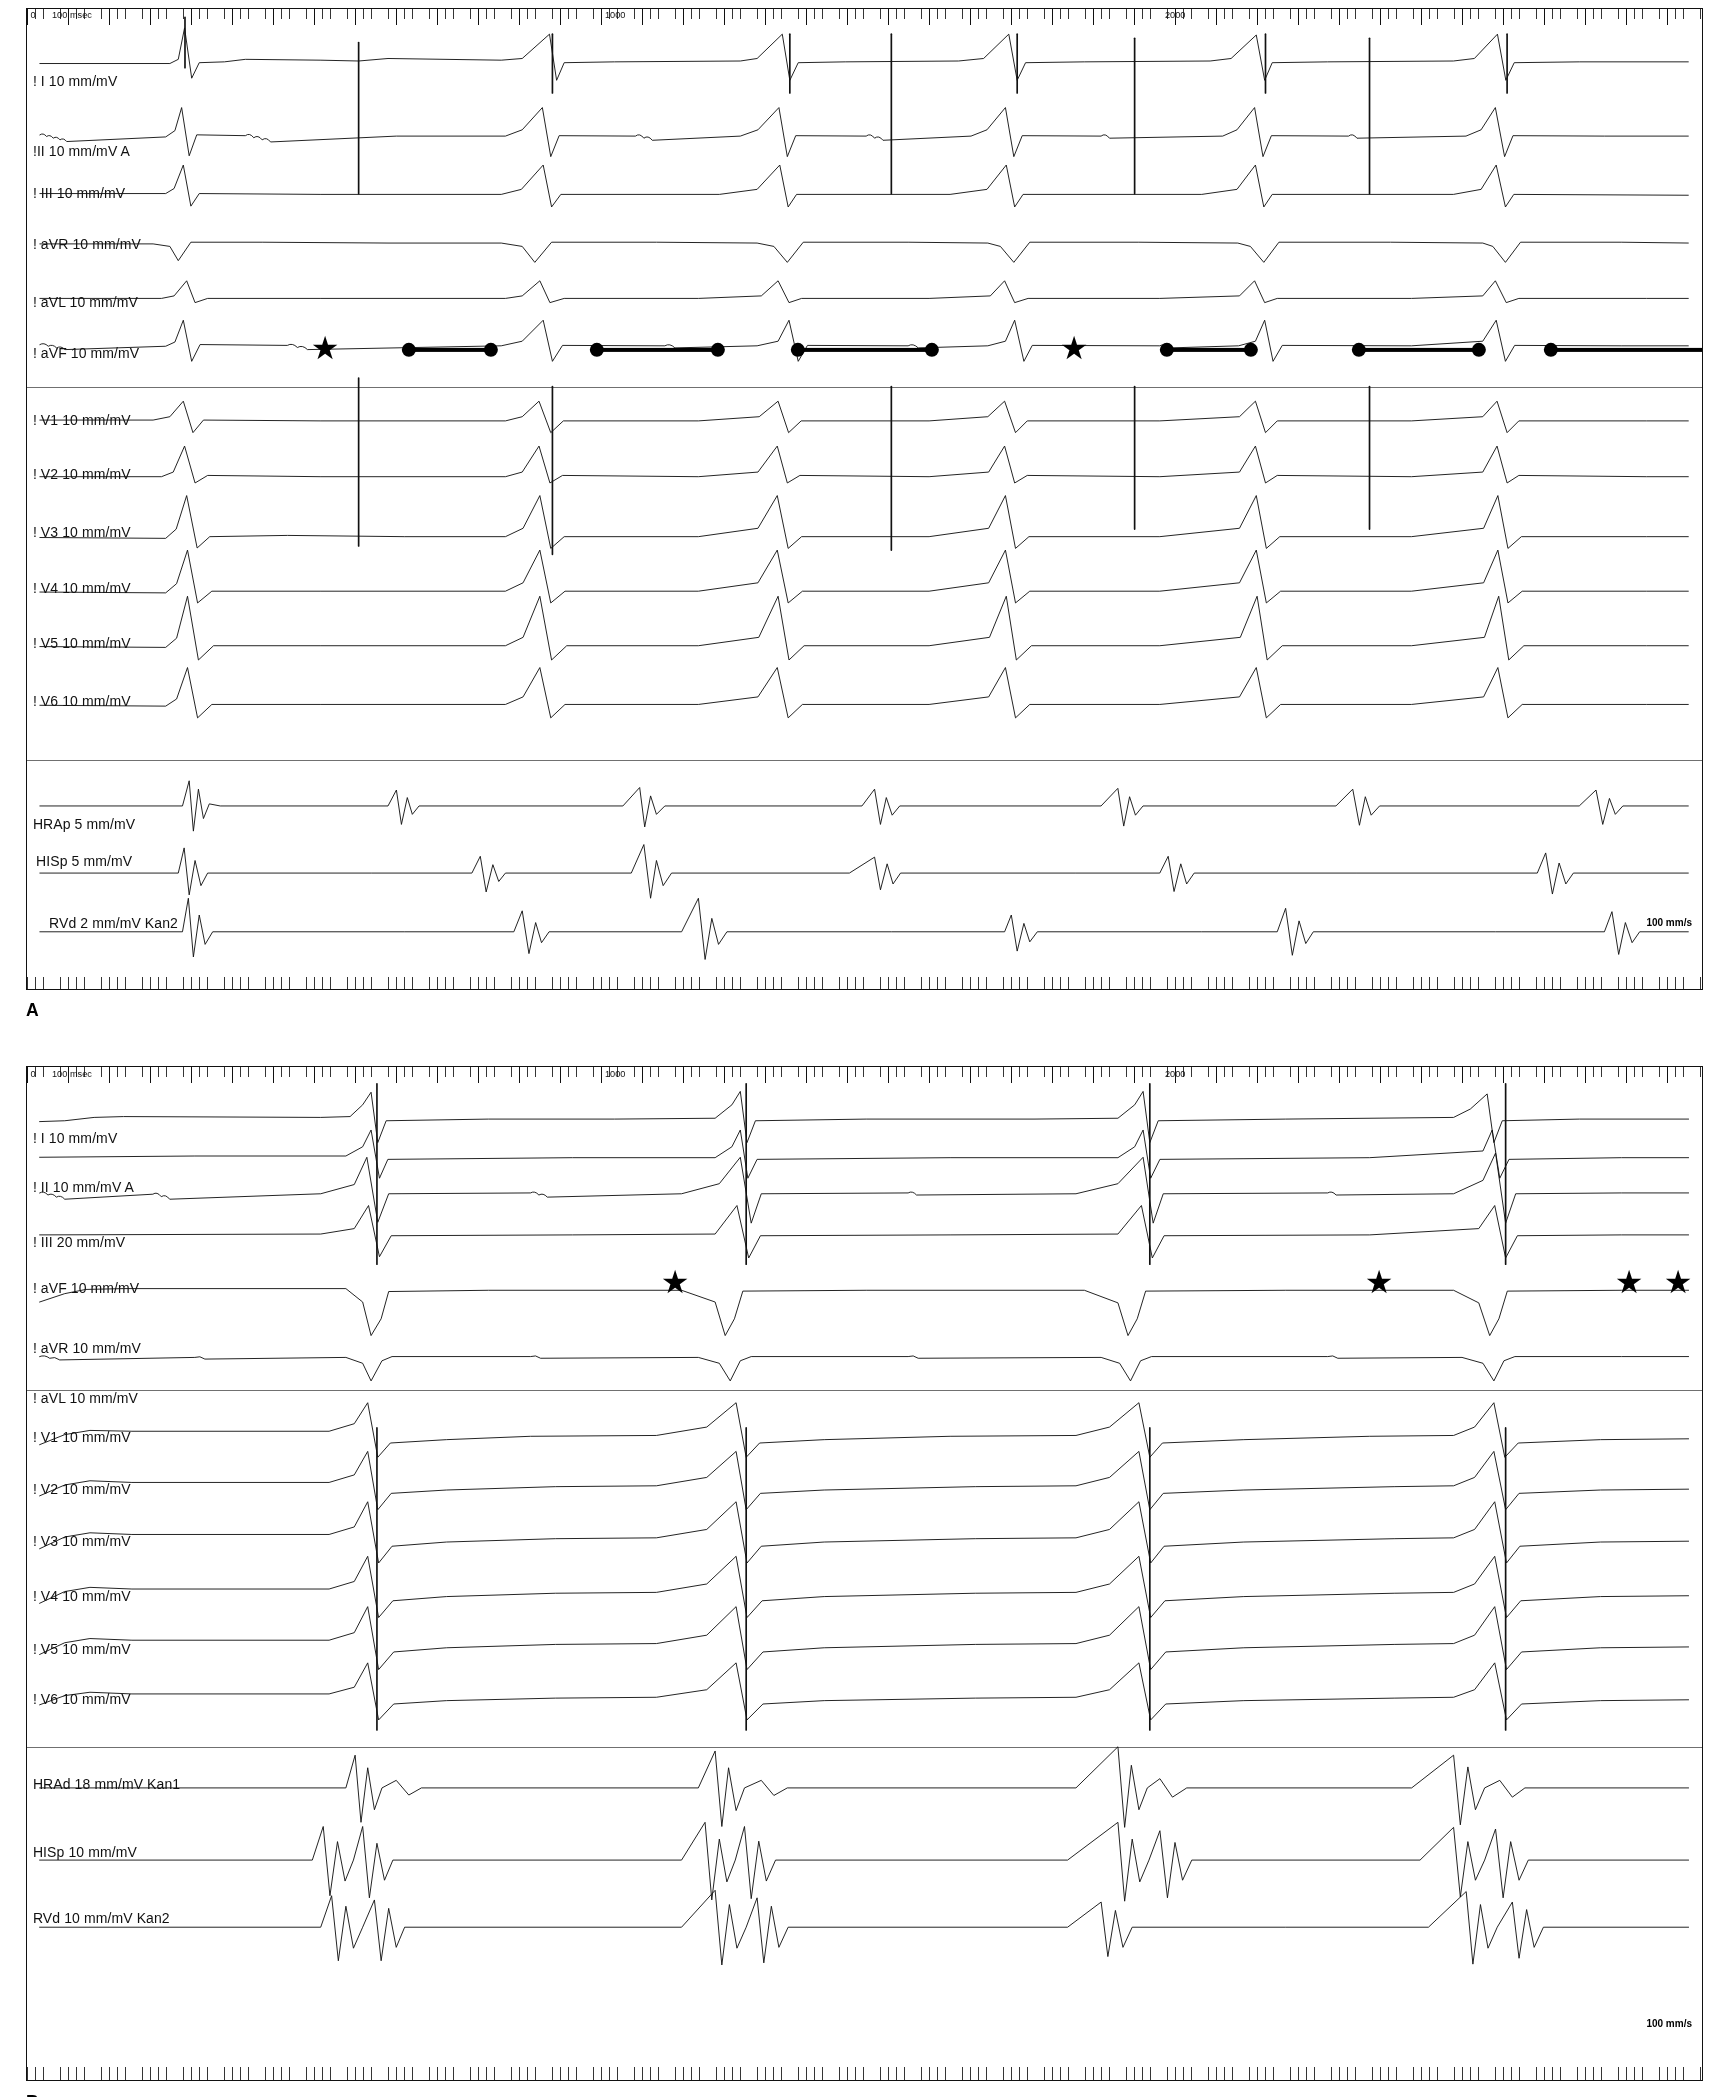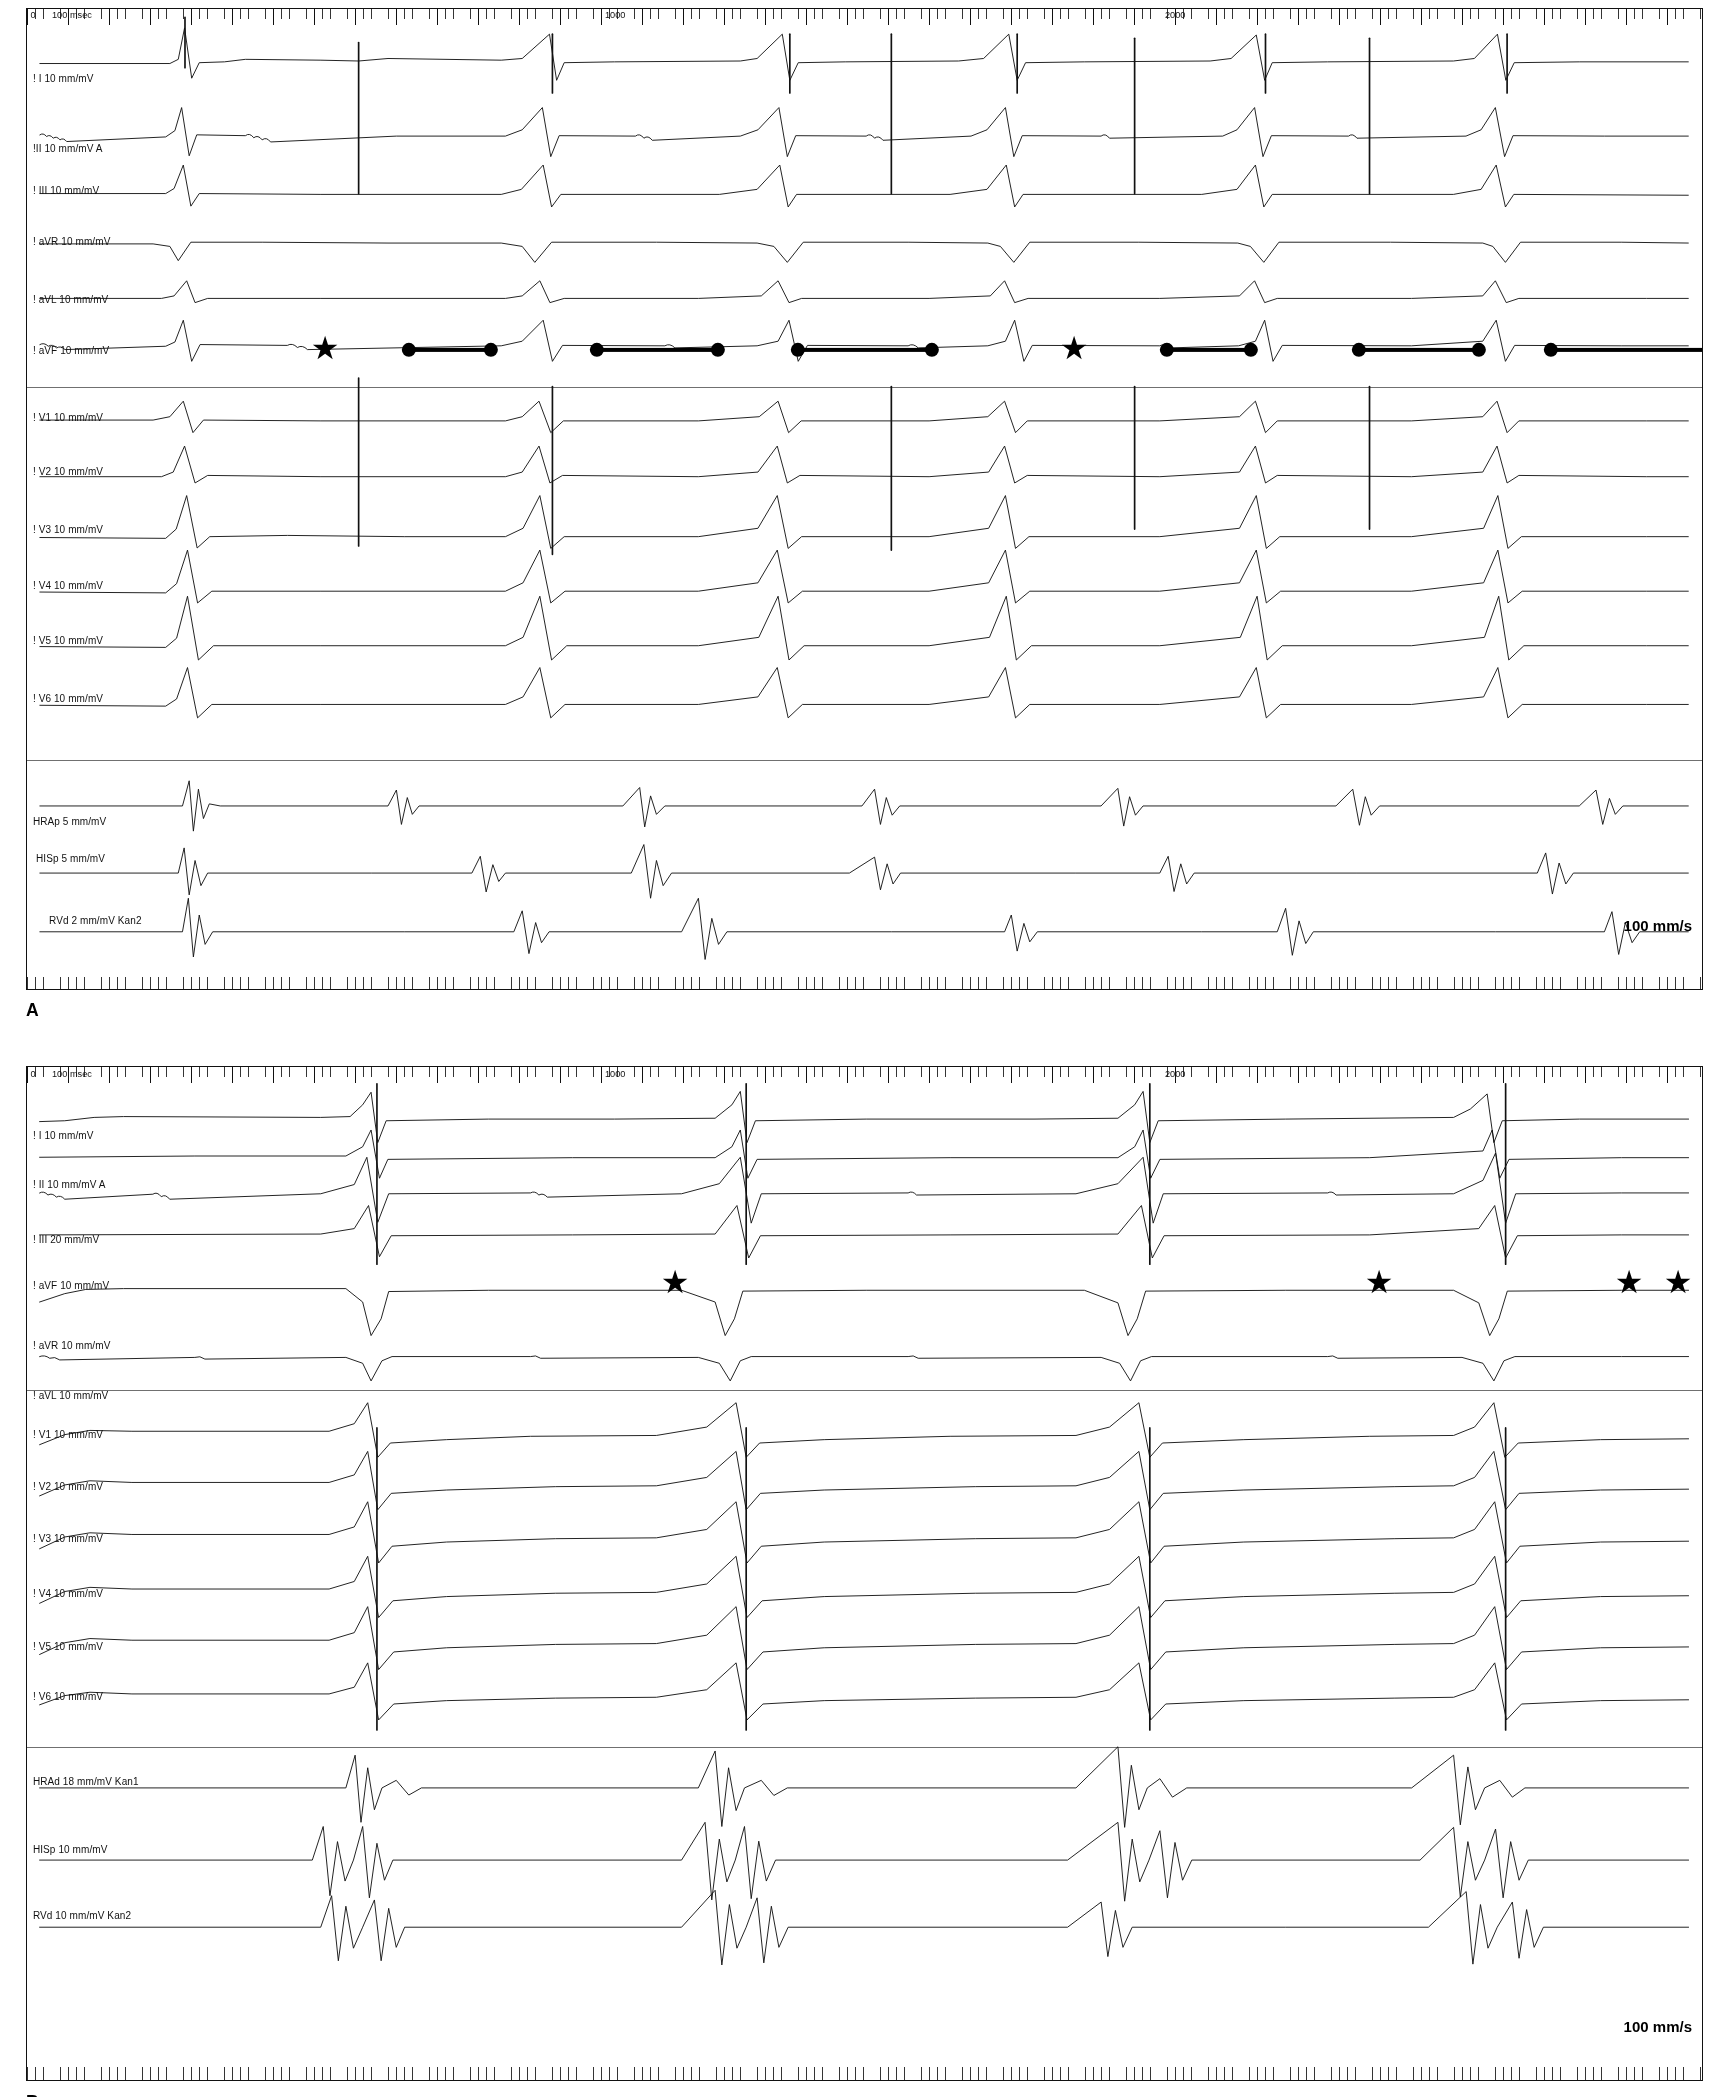--- a/index.html
+++ b/index.html
@@ -77,29 +77,29 @@
     position: absolute;
     font-size: 9.2px;
     font-family: "Liberation Sans", sans-serif;
     color: #111;
     white-space: nowrap;
   }
 
   
   .lead-label {
     position: absolute;
-    font-size: 10px;
+    font-size: 14px;
     font-family: "Liberation Sans", sans-serif;
     color: #111;
     white-space: nowrap;
     letter-spacing: 0.1px;
   }
   .speed-label {
     position: absolute;
-    font-size: 15px;
+    font-size: 10px;
     font-weight: bold;
     right: 10px;
     white-space: nowrap;
     margin-left: 22px;
   }
 
   
   .sep {
     position: absolute;
     left: 0;

